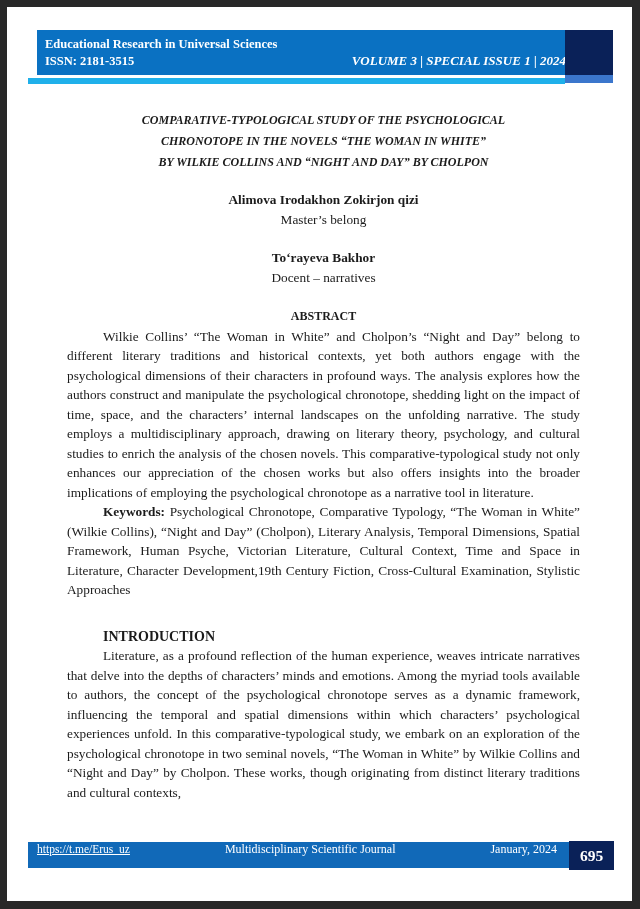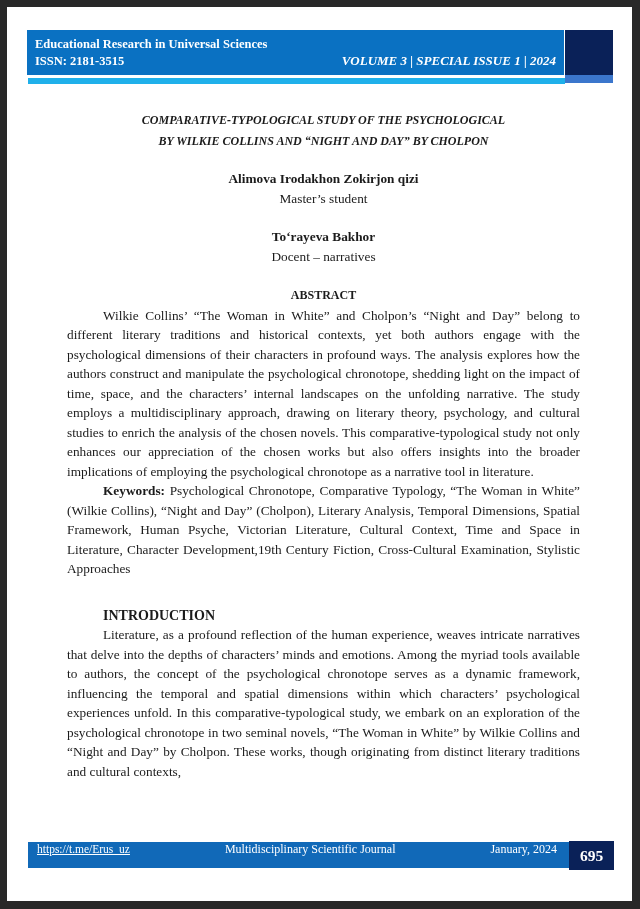--- a/index.html
+++ b/index.html
@@ -13,21 +13,21 @@
   .page {
     position: absolute;
     left: 7px; top: 7px;
     width: 625px; height: 894px;
     background: #ffffff;
     overflow: hidden;
   }
   
   .header-bar {
     position: absolute;
-    left: 20px; top: 23px;
+    left: 30px; top: 23px;
     width: 537px; height: 45px;
     background: #0a71c2;
     color: #ffffff;
     display: flex;
     justify-content: space-between;
     align-items: flex-end;
     padding: 5px 8px 5px 8px;
   }
   .header-left { line-height: 17px; font-size: 12.5px; font-weight: bold; }
   .header-right { font-size: 13px; font-weight: bold; padding-bottom: 1px; white-space: nowrap; font-style: italic; }
@@ -132,27 +132,28 @@
     <div class="header-right">VOLUME 3 | SPECIAL ISSUE 1 | 2024</div>
   </div>
   <div class="header-navy-square"></div>
   <div class="header-navy-strip"></div>
   <div class="header-cyan-strip"></div>
 
   <div class="content">
 
     <div class="article-title">
       <div>COMPARATIVE-TYPOLOGICAL STUDY OF THE PSYCHOLOGICAL</div>
+      <div>CHRONOTOPE IN THE NOVELS “THE WOMAN IN WHITE”</div>
       <div>BY WILKIE COLLINS AND “NIGHT AND DAY” BY CHOLPON</div>
     </div>
 
     <div class="authors-block">
       <div class="author-group-1">
         <div class="author-name">Alimova Irodakhon Zokirjon qizi</div>
-        <div>Master’s student</div>
+        <div>Master’s belong</div>
       </div>
       <div class="author-group-2">
         <div class="author-name">To‘rayeva Bakhor</div>
         <div>Docent – narratives</div>
       </div>
     </div>
 
     <div class="section-heading-center">ABSTRACT</div>
 
     <p class="body-para">Wilkie Collins’ “The Woman in White” and Cholpon’s “Night and Day” belong to different literary traditions and historical contexts, yet both authors engage with the psychological dimensions of their characters in profound ways. The analysis explores how the authors construct and manipulate the psychological chronotope, shedding light on the impact of time, space, and the characters’ internal landscapes on the unfolding narrative. The study employs a multidisciplinary approach, drawing on literary theory, psychology, and cultural studies to enrich the analysis of the chosen novels. This comparative-typological study not only enhances our appreciation of the chosen works but also offers insights into the broader implications of employing the psychological chronotope as a narrative tool in literature.</p>

